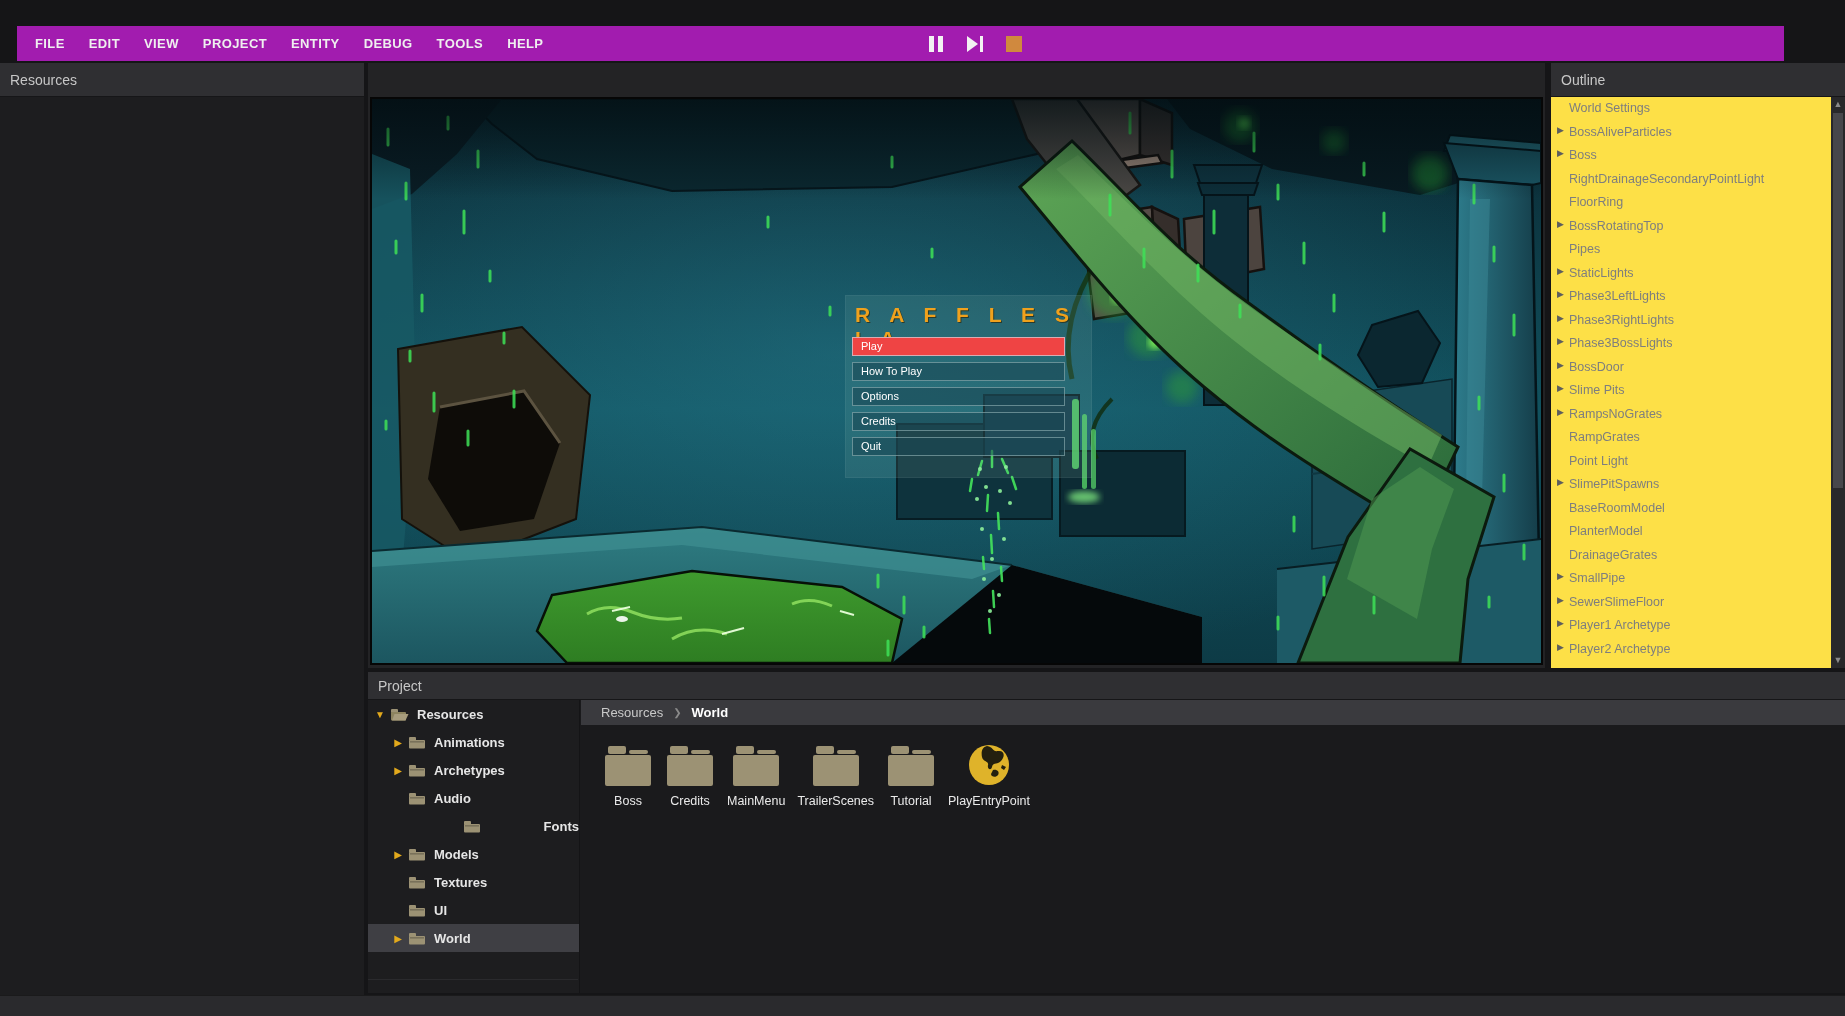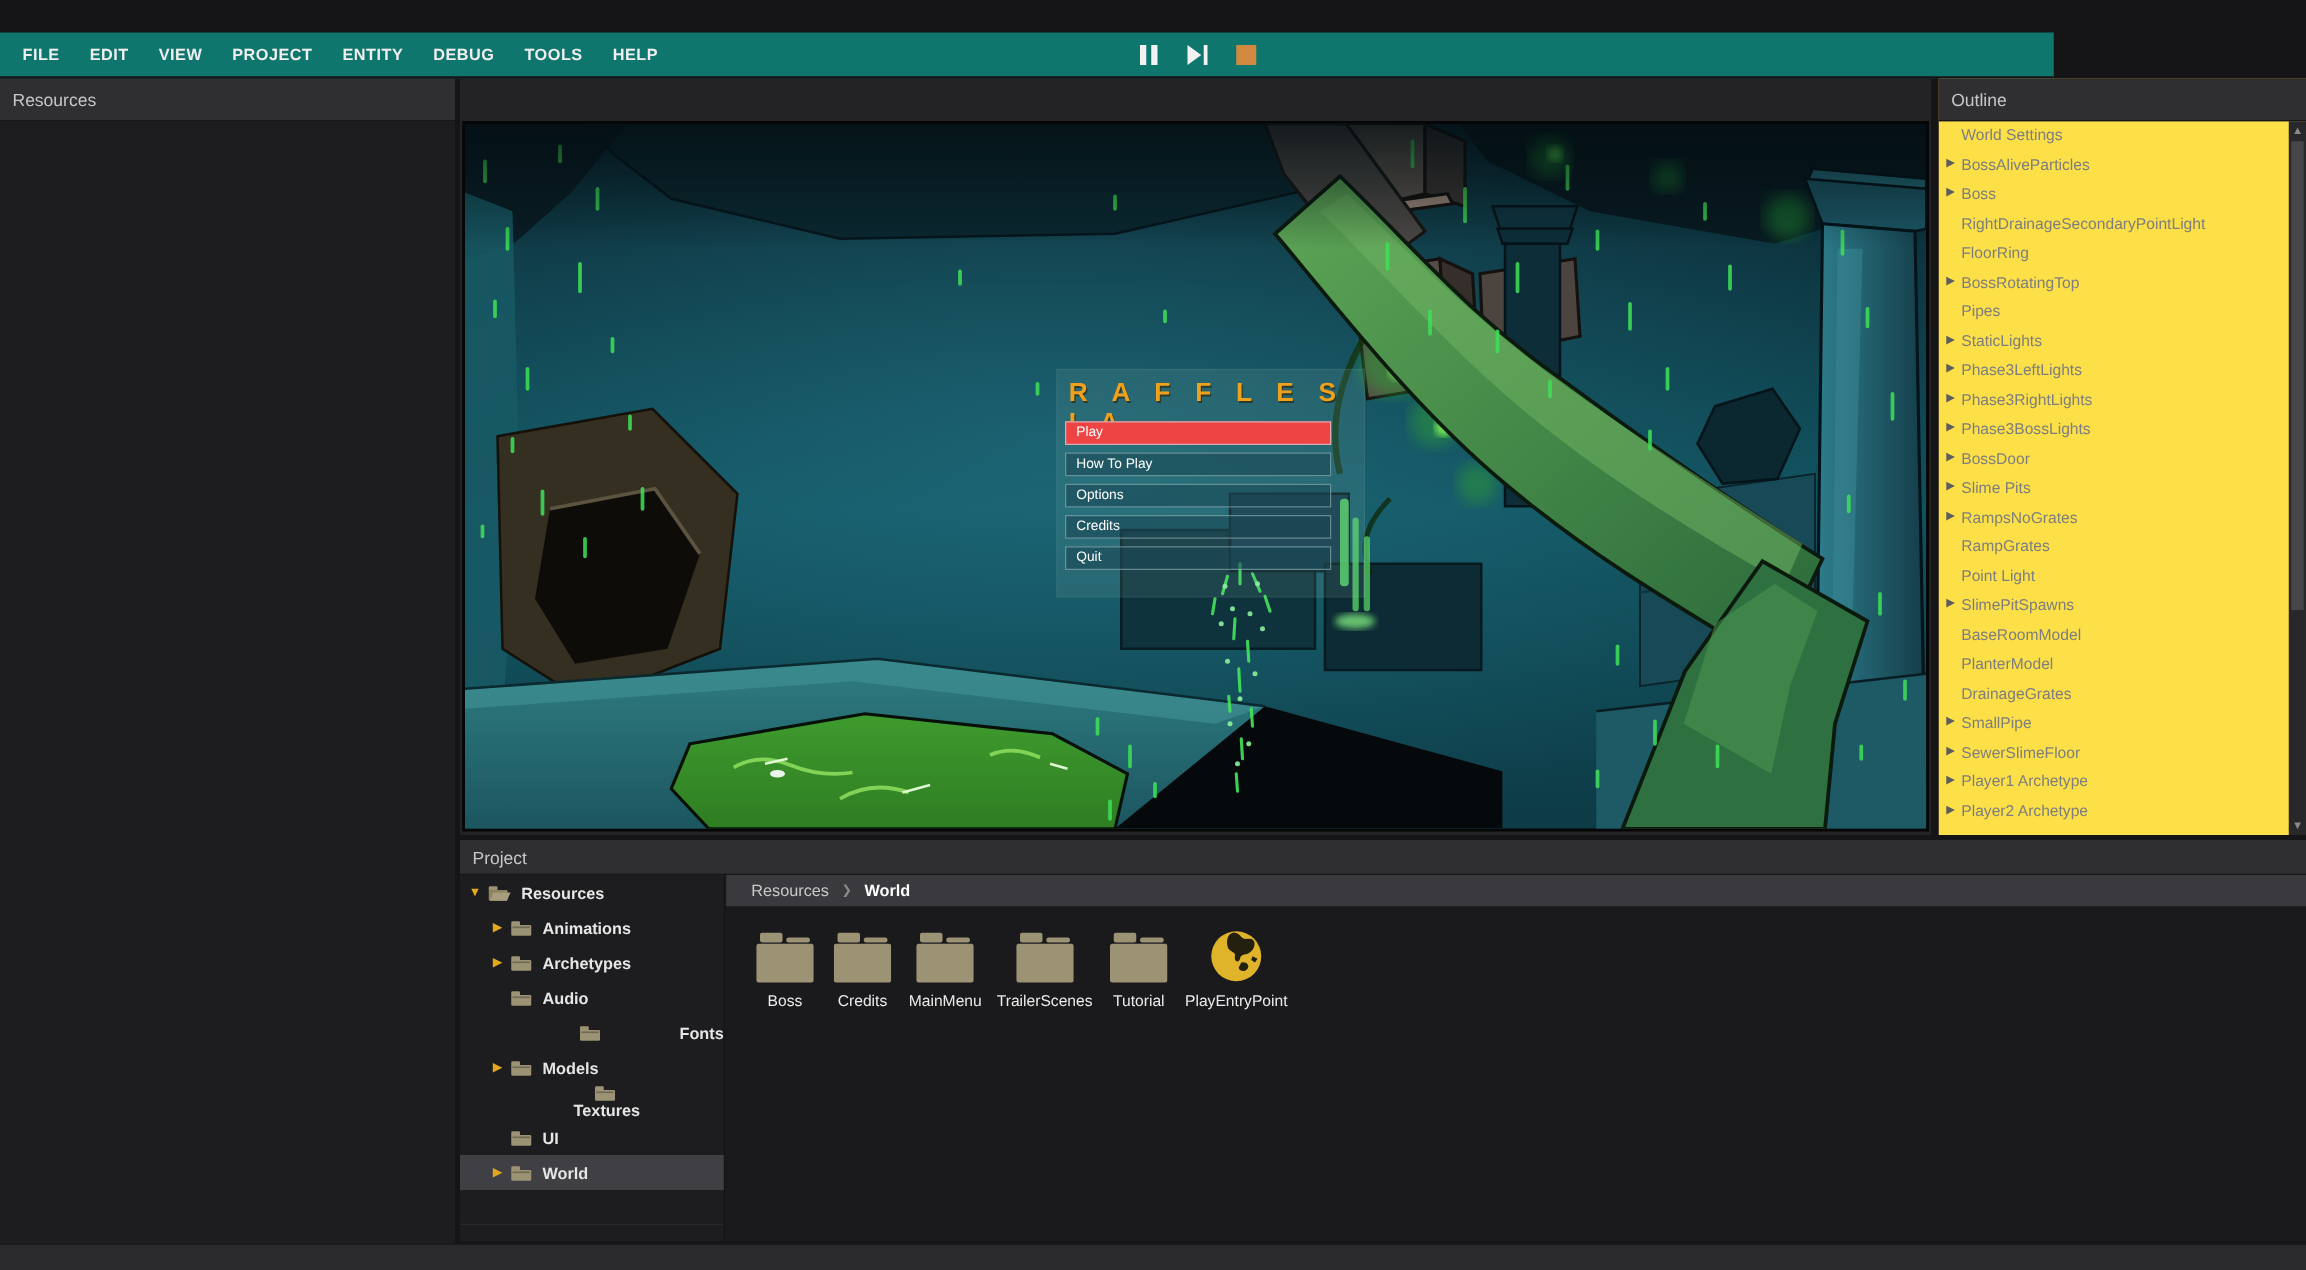--- a/index.html
+++ b/index.html
@@ -11,21 +11,21 @@
   .titlebar{position:absolute;left:0;top:0;width:1845px;height:26px;background:#1a1a1b;}
   .titlebar .appicon{position:absolute;left:8px;top:4px;width:18px;height:18px;}
   .titlebar .title{position:absolute;left:34px;top:0;line-height:26px;font-size:12.5px;color:#9a9a9a;}
   .winbtn{position:absolute;top:0;width:36px;height:26px;text-align:center;line-height:26px;color:#a9afaf;font-size:14px;cursor:default;}
   .winbtn.min{right:98px;}
   .winbtn.max{right:54px;}
   .winbtn.close{right:10px;}
   .maxglyph{display:inline-block;width:10px;height:10px;border:1px solid #a9afaf;vertical-align:middle;margin-top:-3px;}
 
   
-  .menubar{position:absolute;left:0;top:26px;width:1643px;height:37px;background:#0f766e;border-bottom:2px solid #151517;}
+  .menubar{position:absolute;left:17px;top:26px;width:1767px;height:37px;background:#a21caf;border-bottom:2px solid #151517;}
   .menubar nav{position:absolute;left:6px;top:0;height:100%;display:flex;align-items:center;}
   .menu-item{padding:0 12px;font-size:13px;font-weight:bold;color:#efefef;letter-spacing:.4px;line-height:35px;cursor:default;}
   .playback{position:absolute;left:908px;top:0;height:35px;display:flex;align-items:center;gap:17px;}
   .pb-btn{display:flex;align-items:center;justify-content:center;width:22px;height:24px;cursor:default;}
   .icon-pause{display:flex;gap:4px;}
   .icon-pause span{display:block;width:5px;height:16px;background:#f2f2f2;}
   .icon-step{display:flex;align-items:center;}
   .icon-step .tri{width:0;height:0;border-top:8px solid transparent;border-bottom:8px solid transparent;border-left:11px solid #f2f2f2;}
   .icon-step .bar{width:3px;height:16px;background:#f2f2f2;margin-left:2px;}
   .icon-stop{width:16px;height:16px;background:#d0893e;}
@@ -511,21 +511,21 @@
           <span class="tri">▶</span>
           <span class="ticon">
             <svg width="18" height="13" viewBox="0 0 18 13">
               <rect x="1" y="1" width="7" height="4" rx="1" fill="#9c9274"></rect>
               <rect x="1" y="4" width="16" height="8.5" rx="1" fill="#9c9274"></rect>
               <rect x="2" y="5.2" width="14" height="1.3" fill="rgba(0,0,0,0.28)"></rect>
             </svg>
           </span>
           <span>Models</span>
         </div>
-        <div class="tree-row" style="padding-left: 24px; flex-direction: column;">
+        <div class="tree-row" style="padding-left: 24px;">
           <span class="tri"></span>
           <span class="ticon">
             <svg width="18" height="13" viewBox="0 0 18 13">
               <rect x="1" y="1" width="7" height="4" rx="1" fill="#9c9274"></rect>
               <rect x="1" y="4" width="16" height="8.5" rx="1" fill="#9c9274"></rect>
               <rect x="2" y="5.2" width="14" height="1.3" fill="rgba(0,0,0,0.28)"></rect>
             </svg>
           </span>
           <span>Textures</span>
         </div>

